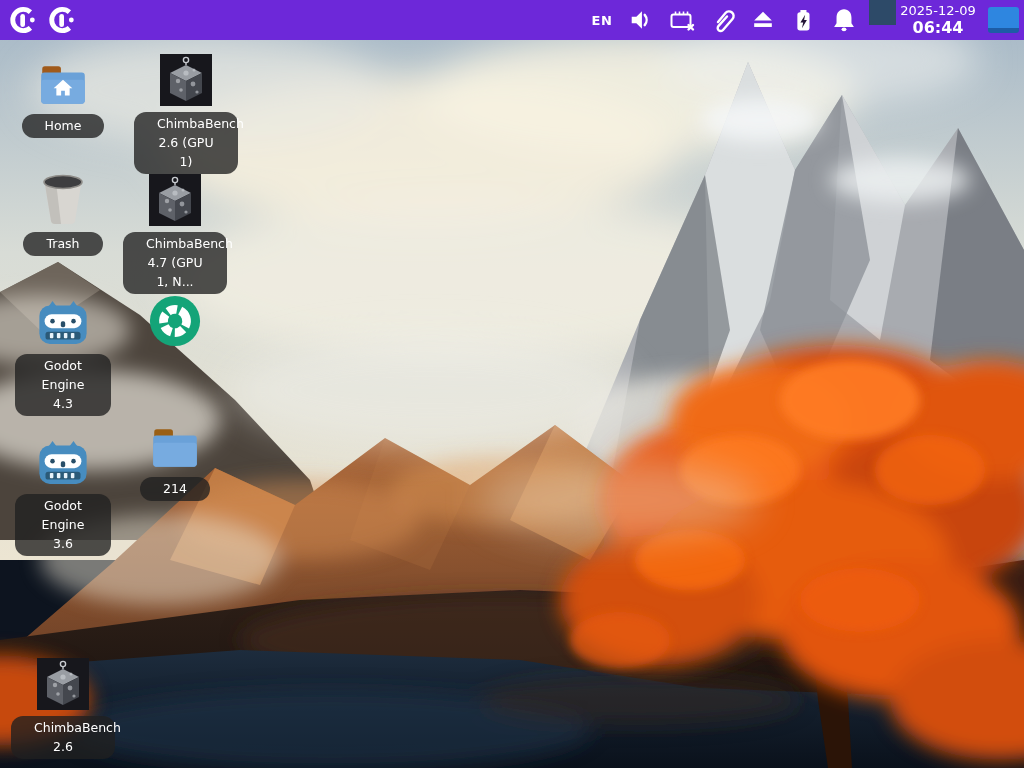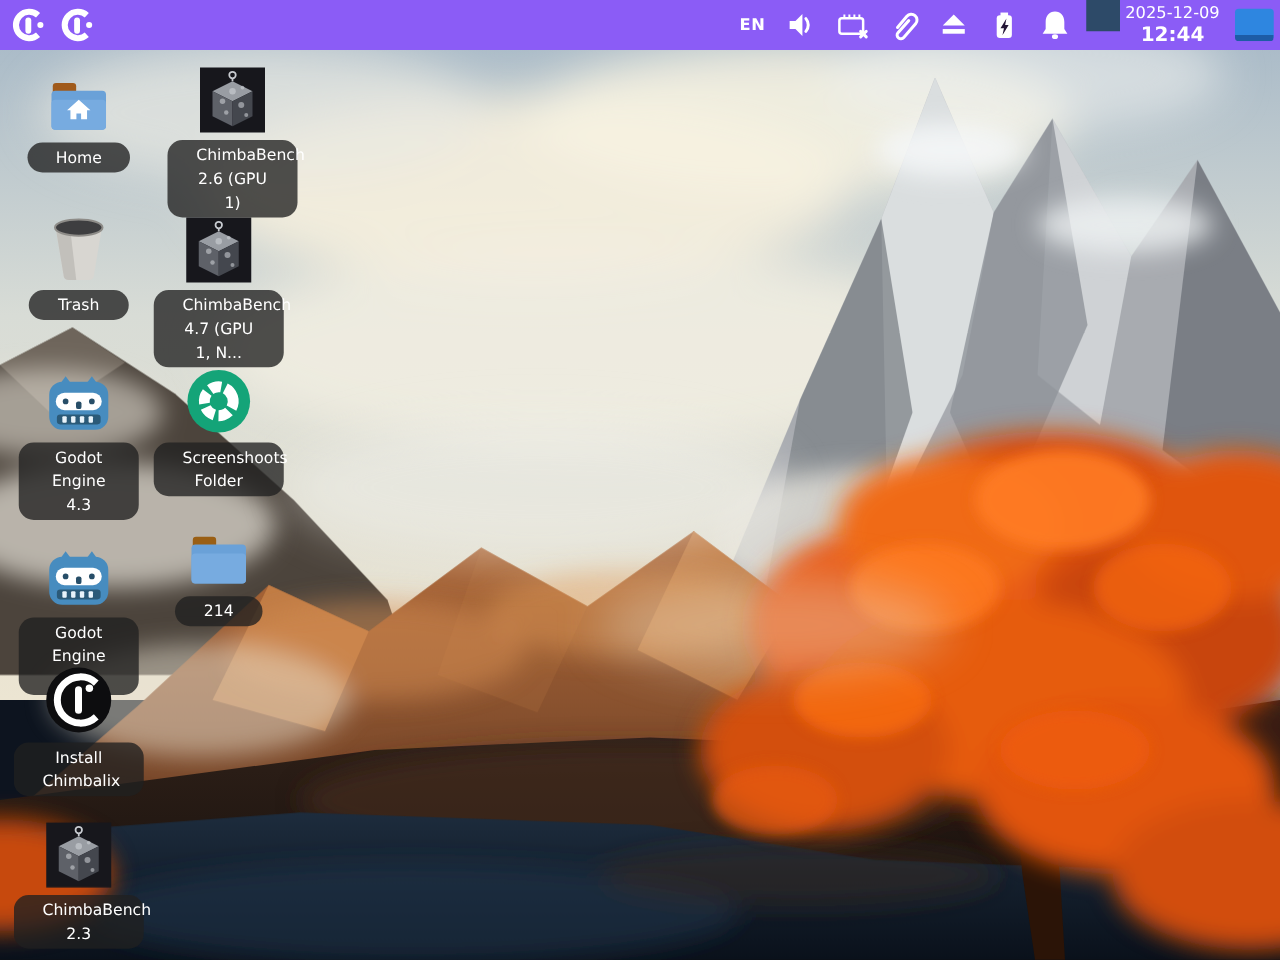--- a/index.html
+++ b/index.html
@@ -5,21 +5,21 @@
   * { margin:0; padding:0; box-sizing:border-box; }
   html,body { width:1024px; height:768px; overflow:hidden; font-family:"DejaVu Sans","Liberation Sans",sans-serif; }
   .screen { position:relative; width:1024px; height:768px; background:#0d141f; }
 
   
   .wallpaper { position:absolute; inset:0; }
   .wallpaper svg { display:block; width:100%; height:100%; }
 
   
   .panel { position:absolute; top:0; left:0; width:1024px; height:40px;
-           background:#8b5cf6; display:flex; align-items:center; padding:0 6px; z-index:50; }
+           background:#6d28d9; display:flex; align-items:center; padding:0 6px; z-index:50; }
   .panel-logos { display:flex; align-items:center; gap:7px; }
   .logo-btn { width:32px; height:32px; display:flex; align-items:center; justify-content:center; cursor:pointer; }
   .tray { position:absolute; right:166px; top:0; height:40px; display:flex; align-items:center; gap:14px; }
   .tray-item { display:flex; align-items:center; justify-content:center; height:30px; min-width:24px; cursor:pointer; }
   .lang { color:#fff; font-size:13px; font-weight:bold; letter-spacing:.5px; }
   .mini-window { position:absolute; right:128px; top:0; width:27px; height:25px; background:#2d4a68; }
   .clock { position:absolute; right:36px; top:3px; width:100px; text-align:center; color:#fff; cursor:pointer; }
   .clock .date { font-size:13px; line-height:16px; }
   .clock .time { font-size:16px; font-weight:bold; line-height:18px; }
   .workspace { position:absolute; right:5px; top:7px; width:31px; height:26px; background:#2e86e0;
@@ -224,21 +224,21 @@
           <path d="M15 3.5 c-5 0 -8 3.8 -8 9 v6 l-2.6 4 h21.2 l-2.6 -4 v-6 c0 -5.2 -3 -9 -8 -9 z" fill="#fff"></path>
           <ellipse cx="15" cy="25" rx="2.6" ry="2" fill="#fff"></ellipse>
         </svg>
       </div>
     </div>
 
     <div class="mini-window"></div>
 
     <div class="clock">
       <div class="date">2025-12-09</div>
-      <div class="time">12:44</div>
+      <div class="time">06:44</div>
     </div>
 
     <div class="workspace"></div>
   </div>
 
   <div class="dicon" style="left:15px; top:52px;">
     <div class="art">
       <svg width="54" height="48" viewBox="0 0 52 46">
         <rect x="6" y="6" width="18" height="10" rx="2.5" fill="#a05a1a"></rect>
         <rect x="5" y="12" width="42" height="30" rx="3" fill="#6aa1d8"></rect>
@@ -333,21 +333,20 @@
 
   <div class="dicon" style="left:127px; top:292px;">
     <div class="art">
       <svg width="54" height="54" viewBox="0 0 56 56">
         <circle cx="28" cy="28" r="26" fill="#14a478"></circle>
         <g transform="rotate(-18 28 28)">
           <circle cx="28" cy="28" r="12" stroke="#fff" stroke-width="9" fill="none" stroke-dasharray="9.6 3.5"></circle>
         </g>
       </svg>
     </div>
-    <span class="lbl">Screenshoots Folder</span>
   </div>
 
   <div class="dicon" style="left:15px; top:432px;">
     <div class="art">
       <svg width="56" height="52" viewBox="0 0 64 58">
         <polygon points="12,16 20,5 26,13" fill="#478cbf"></polygon>
         <polygon points="52,16 44,5 38,13" fill="#478cbf"></polygon>
         <rect x="5" y="10" width="54" height="44" rx="12" fill="#478cbf"></rect>
         <rect x="11" y="20" width="42" height="16" rx="8" fill="#fff"></rect>
         <circle cx="20" cy="28" r="6" fill="#fff"></circle>
@@ -371,31 +370,20 @@
     <div class="art">
       <svg width="54" height="48" viewBox="0 0 52 46">
         <rect x="6" y="6" width="18" height="10" rx="2.5" fill="#9a5f14"></rect>
         <rect x="5" y="12" width="42" height="30" rx="3" fill="#6aa1d8"></rect>
         <rect x="5" y="19" width="42" height="23" rx="3" fill="#77abe0"></rect>
       </svg>
     </div>
     <span class="lbl">214</span>
   </div>
 
-  <div class="dicon" style="left:15px; top:532px;">
-    <div class="art">
-      <svg width="56" height="56" viewBox="0 0 56 56">
-        <circle cx="28" cy="28" r="26" fill="#0d0d0f"></circle>
-        <path d="M42 14.5 A18.5 18.5 0 1 0 42 41.5" stroke="#fff" stroke-width="5.6" fill="none"></path>
-        <rect x="25" y="17" width="5.6" height="22" rx="2.8" fill="#fff"></rect>
-        <circle cx="36.5" cy="18.5" r="3" fill="#fff"></circle>
-      </svg>
-    </div>
-    <span class="lbl">Install Chimbalix</span>
-  </div>
 
   <div class="dicon" style="left:15px; top:654px;">
     <div class="art">
       <div class="cube-bg">
         <svg width="52" height="52" viewBox="0 0 52 52">
           <circle cx="26" cy="6" r="2.6" stroke="#c8cbd0" stroke-width="1.4" fill="none"></circle>
           <line x1="26" y1="8.6" x2="26" y2="11" stroke="#c8cbd0" stroke-width="1.4"></line>
           <polygon points="26,11 42,19 26,27 10,19" fill="#999da3"></polygon>
           <polygon points="10,19 26,27 26,47 10,39" fill="#5e6168"></polygon>
           <polygon points="42,19 26,27 26,47 42,39" fill="#44474e"></polygon>
@@ -403,16 +391,16 @@
             <circle cx="18" cy="27" r="2.2"></circle>
               <circle cx="21" cy="36" r="1.8"></circle>
             <circle cx="33" cy="30" r="2.4"></circle>
               <circle cx="37" cy="38" r="1.6"></circle>
             <circle cx="26" cy="19" r="2.6"></circle>
               <circle cx="34" cy="16" r="1.5"></circle>
           </g>
         </svg>
       </div>
     </div>
-    <span class="lbl">ChimbaBench 2.3</span>
+    <span class="lbl">ChimbaBench 2.6</span>
   </div>
 
 </div>
 
 </body></html>

